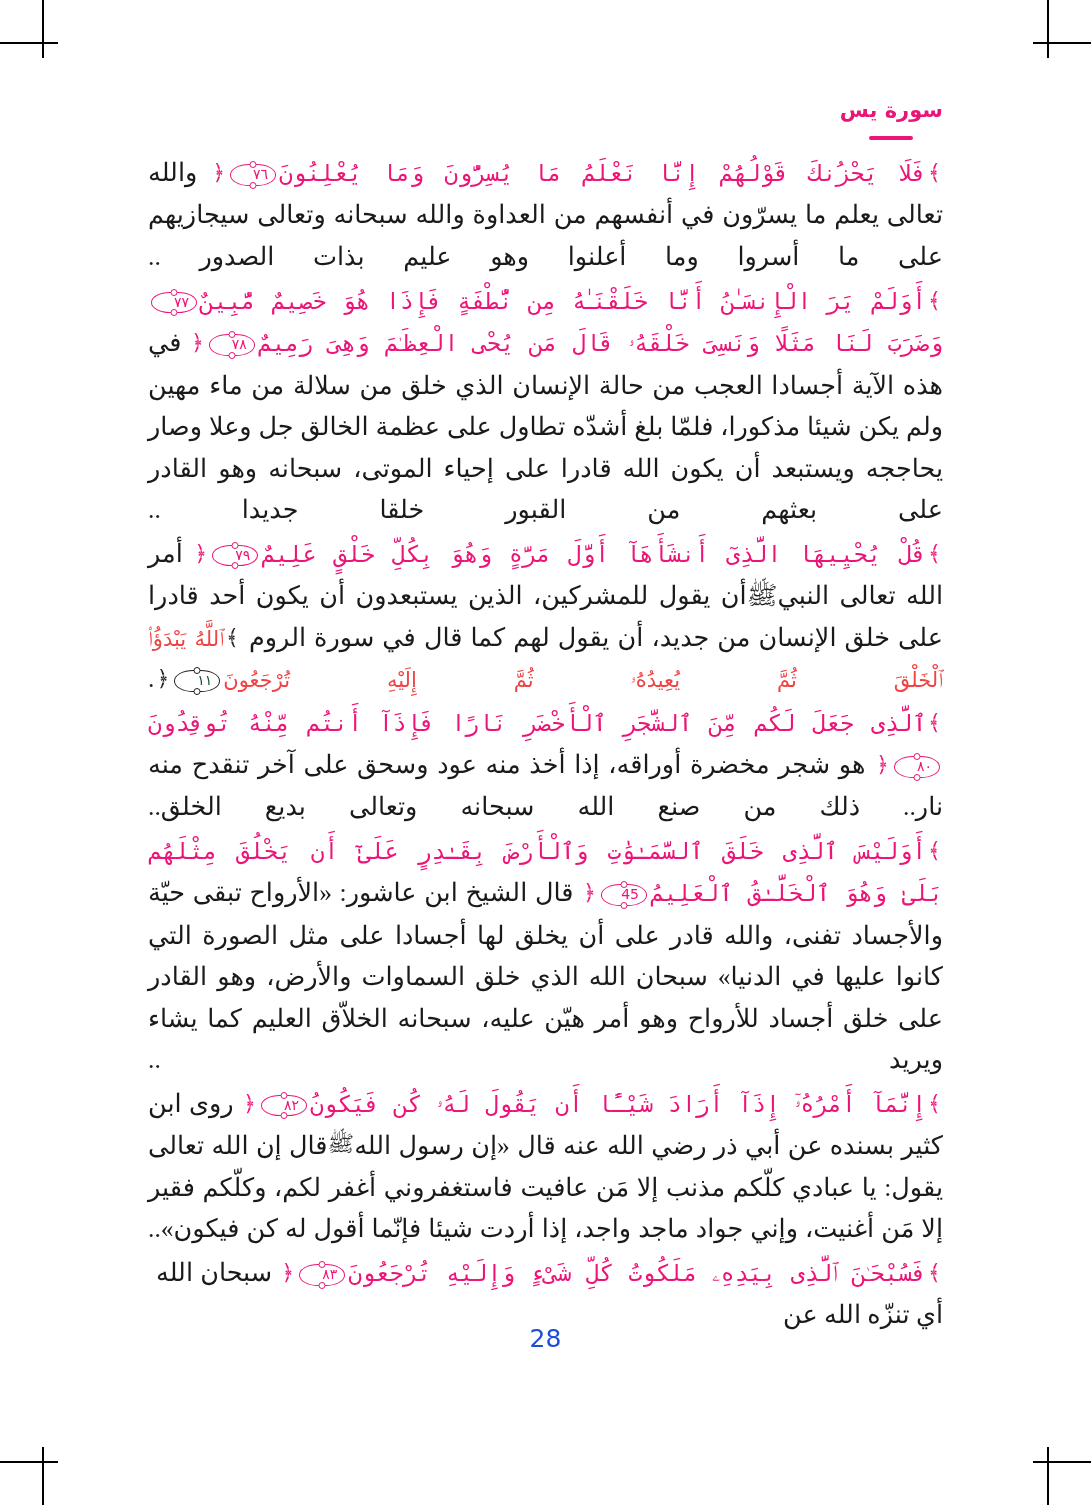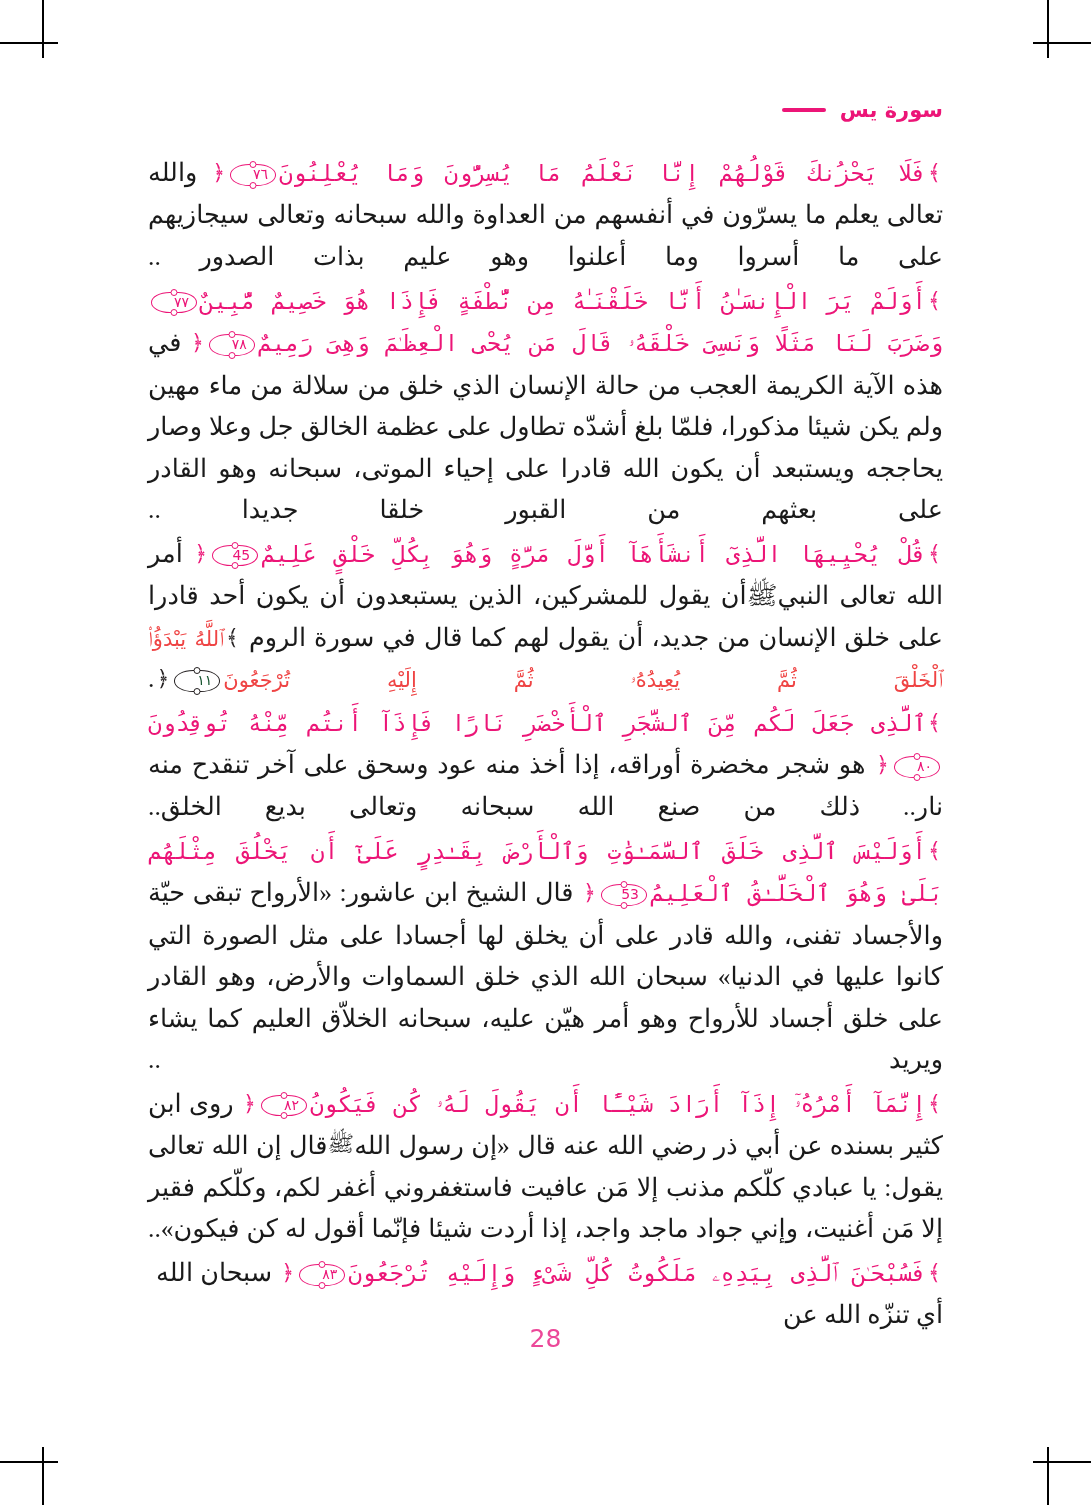--- a/index.html
+++ b/index.html
@@ -39,20 +39,21 @@
 
   
   .header {
     position: absolute;
     top: 98px;
     right: 148px;
     display: flex;
     align-items: center;
     gap: 14px;
     direction: rtl;
+    flex-direction: column;
   }
   .header-title {
     color: #ec1577;
     font-family: "DejaVu Sans", sans-serif;
     font-size: 21px;
     font-weight: bold;
     letter-spacing: 0.5px;
     white-space: nowrap;
   }
   .header-rule {
@@ -156,21 +157,21 @@
 
   
   .folio {
     position: absolute;
     bottom: 152px;
     left: 0;
     right: 0;
     text-align: center;
     font-family: "DejaVu Sans", sans-serif;
     font-size: 25px;
-    color: #ec4899;
+    color: #1d4ed8;
     direction: ltr;
   }
 </style>
 </head>
 <body>
 
 <div class="page">
 
   <div class="crop v crop-tl-v"></div>
   <div class="crop h crop-tl-h"></div>
@@ -188,36 +189,36 @@
 
   <div class="content">
 
     <p class="para">
       <span class="ayah-brk">﴾</span><span class="ayah">فَلَا يَحْزُنكَ قَوْلُهُمْ إِنَّا نَعْلَمُ مَا يُسِرُّونَ وَمَا يُعْلِنُونَ</span><span class="ayah-num">٧٦</span><span class="ayah-brk">﴿</span>
       <span>والله تعالى يعلم ما يسرّون في أنفسهم من العداوة والله سبحانه وتعالى سيجازيهم على ما أسروا وما أعلنوا وهو عليم بذات الصدور ..</span>
     </p>
 
     <p class="para">
       <span class="ayah-brk">﴾</span><span class="ayah">أَوَلَمْ يَرَ الْإِنسَـٰنُ أَنَّا خَلَقْنَـٰهُ مِن نُّطْفَةٍ فَإِذَا هُوَ خَصِيمٌ مُّبِينٌ</span><span class="ayah-num">٧٧</span><span class="ayah">وَضَرَبَ لَنَا مَثَلًا وَنَسِىَ خَلْقَهُۥ قَالَ مَن يُحْىِ الْعِظَـٰمَ وَهِىَ رَمِيمٌ</span><span class="ayah-num">٧٨</span><span class="ayah-brk">﴿</span>
-      <span>في هذه الآية الكريمة العجب من حالة الإنسان الذي خلق من سلالة من ماء مهين ولم يكن شيئا مذكورا، فلمّا بلغ أشدّه تطاول على عظمة الخالق جل وعلا وصار يحاججه ويستبعد أن يكون الله قادرا على إحياء الموتى، سبحانه وهو القادر على بعثهم من القبور خلقا جديدا ..</span>
-    </p>
-
-    <p class="para">
-      <span class="ayah-brk">﴾</span><span class="ayah">قُلْ يُحْيِيهَا الَّذِىٓ أَنشَأَهَآ أَوَّلَ مَرَّةٍ وَهُوَ بِكُلِّ خَلْقٍ عَلِيمٌ</span><span class="ayah-num">45</span><span class="ayah-brk">﴿</span>
+      <span>في هذه الآية أجسادا العجب من حالة الإنسان الذي خلق من سلالة من ماء مهين ولم يكن شيئا مذكورا، فلمّا بلغ أشدّه تطاول على عظمة الخالق جل وعلا وصار يحاججه ويستبعد أن يكون الله قادرا على إحياء الموتى، سبحانه وهو القادر على بعثهم من القبور خلقا جديدا ..</span>
+    </p>
+
+    <p class="para">
+      <span class="ayah-brk">﴾</span><span class="ayah">قُلْ يُحْيِيهَا الَّذِىٓ أَنشَأَهَآ أَوَّلَ مَرَّةٍ وَهُوَ بِكُلِّ خَلْقٍ عَلِيمٌ</span><span class="ayah-num">٧٩</span><span class="ayah-brk">﴿</span>
       <span>أمر الله تعالى النبيﷺأن يقول للمشركين، الذين يستبعدون أن يكون أحد قادرا على خلق الإنسان من جديد، أن يقول لهم كما قال في سورة الروم</span>
       <span class="ayah-brk dark">﴾</span><span class="ayah-dark">ٱللَّهُ يَبْدَؤُا۟ ٱلْخَلْقَ ثُمَّ يُعِيدُهُۥ ثُمَّ إِلَيْهِ تُرْجَعُونَ</span><span class="ayah-num dark">١١</span><span class="ayah-brk dark">﴿</span><span>.</span>
     </p>
 
     <p class="para">
       <span class="ayah-brk">﴾</span><span class="ayah">ٱلَّذِى جَعَلَ لَكُم مِّنَ ٱلشَّجَرِ ٱلْأَخْضَرِ نَارًا فَإِذَآ أَنتُم مِّنْهُ تُوقِدُونَ</span><span class="ayah-num">٨٠</span><span class="ayah-brk">﴿</span>
       <span>هو شجر مخضرة أوراقه، إذا أخذ منه عود وسحق على آخر تنقدح منه نار.. ذلك من صنع الله سبحانه وتعالى بديع الخلق..</span>
     </p>
 
     <p class="para">
-      <span class="ayah-brk">﴾</span><span class="ayah">أَوَلَيْسَ ٱلَّذِى خَلَقَ ٱلسَّمَـٰوَٰتِ وَٱلْأَرْضَ بِقَـٰدِرٍ عَلَىٰٓ أَن يَخْلُقَ مِثْلَهُم بَلَىٰ وَهُوَ ٱلْخَلَّـٰقُ ٱلْعَلِيمُ</span><span class="ayah-num">53</span><span class="ayah-brk">﴿</span>
+      <span class="ayah-brk">﴾</span><span class="ayah">أَوَلَيْسَ ٱلَّذِى خَلَقَ ٱلسَّمَـٰوَٰتِ وَٱلْأَرْضَ بِقَـٰدِرٍ عَلَىٰٓ أَن يَخْلُقَ مِثْلَهُم بَلَىٰ وَهُوَ ٱلْخَلَّـٰقُ ٱلْعَلِيمُ</span><span class="ayah-num">45</span><span class="ayah-brk">﴿</span>
       <span>قال الشيخ ابن عاشور: «الأرواح تبقى حيّة والأجساد تفنى، والله قادر على أن يخلق لها أجسادا على مثل الصورة التي كانوا عليها في الدنيا» سبحان الله الذي خلق السماوات والأرض، وهو القادر على خلق أجساد للأرواح وهو أمر هيّن عليه، سبحانه الخلاّق العليم كما يشاء ويريد ..</span>
     </p>
 
     <p class="para">
       <span class="ayah-brk">﴾</span><span class="ayah">إِنَّمَآ أَمْرُهُۥٓ إِذَآ أَرَادَ شَيْـًٔا أَن يَقُولَ لَهُۥ كُن فَيَكُونُ</span><span class="ayah-num">٨٢</span><span class="ayah-brk">﴿</span>
       <span>روى ابن كثير بسنده عن أبي ذر رضي الله عنه قال «إن رسول الله</span><span class="salawat">ﷺ</span><span>قال إن الله تعالى يقول: يا عبادي كلّكم مذنب إلا مَن عافيت فاستغفروني أغفر لكم، وكلّكم فقير إلا مَن أغنيت، وإني جواد ماجد واجد، إذا أردت شيئا فإنّما أقول له كن فيكون»..</span>
     </p>
 
     <p class="para last-right">
       <span class="ayah-brk">﴾</span><span class="ayah">فَسُبْحَـٰنَ ٱلَّذِى بِيَدِهِۦ مَلَكُوتُ كُلِّ شَىْءٍ وَإِلَيْهِ تُرْجَعُونَ</span><span class="ayah-num">٨٣</span><span class="ayah-brk">﴿</span>

